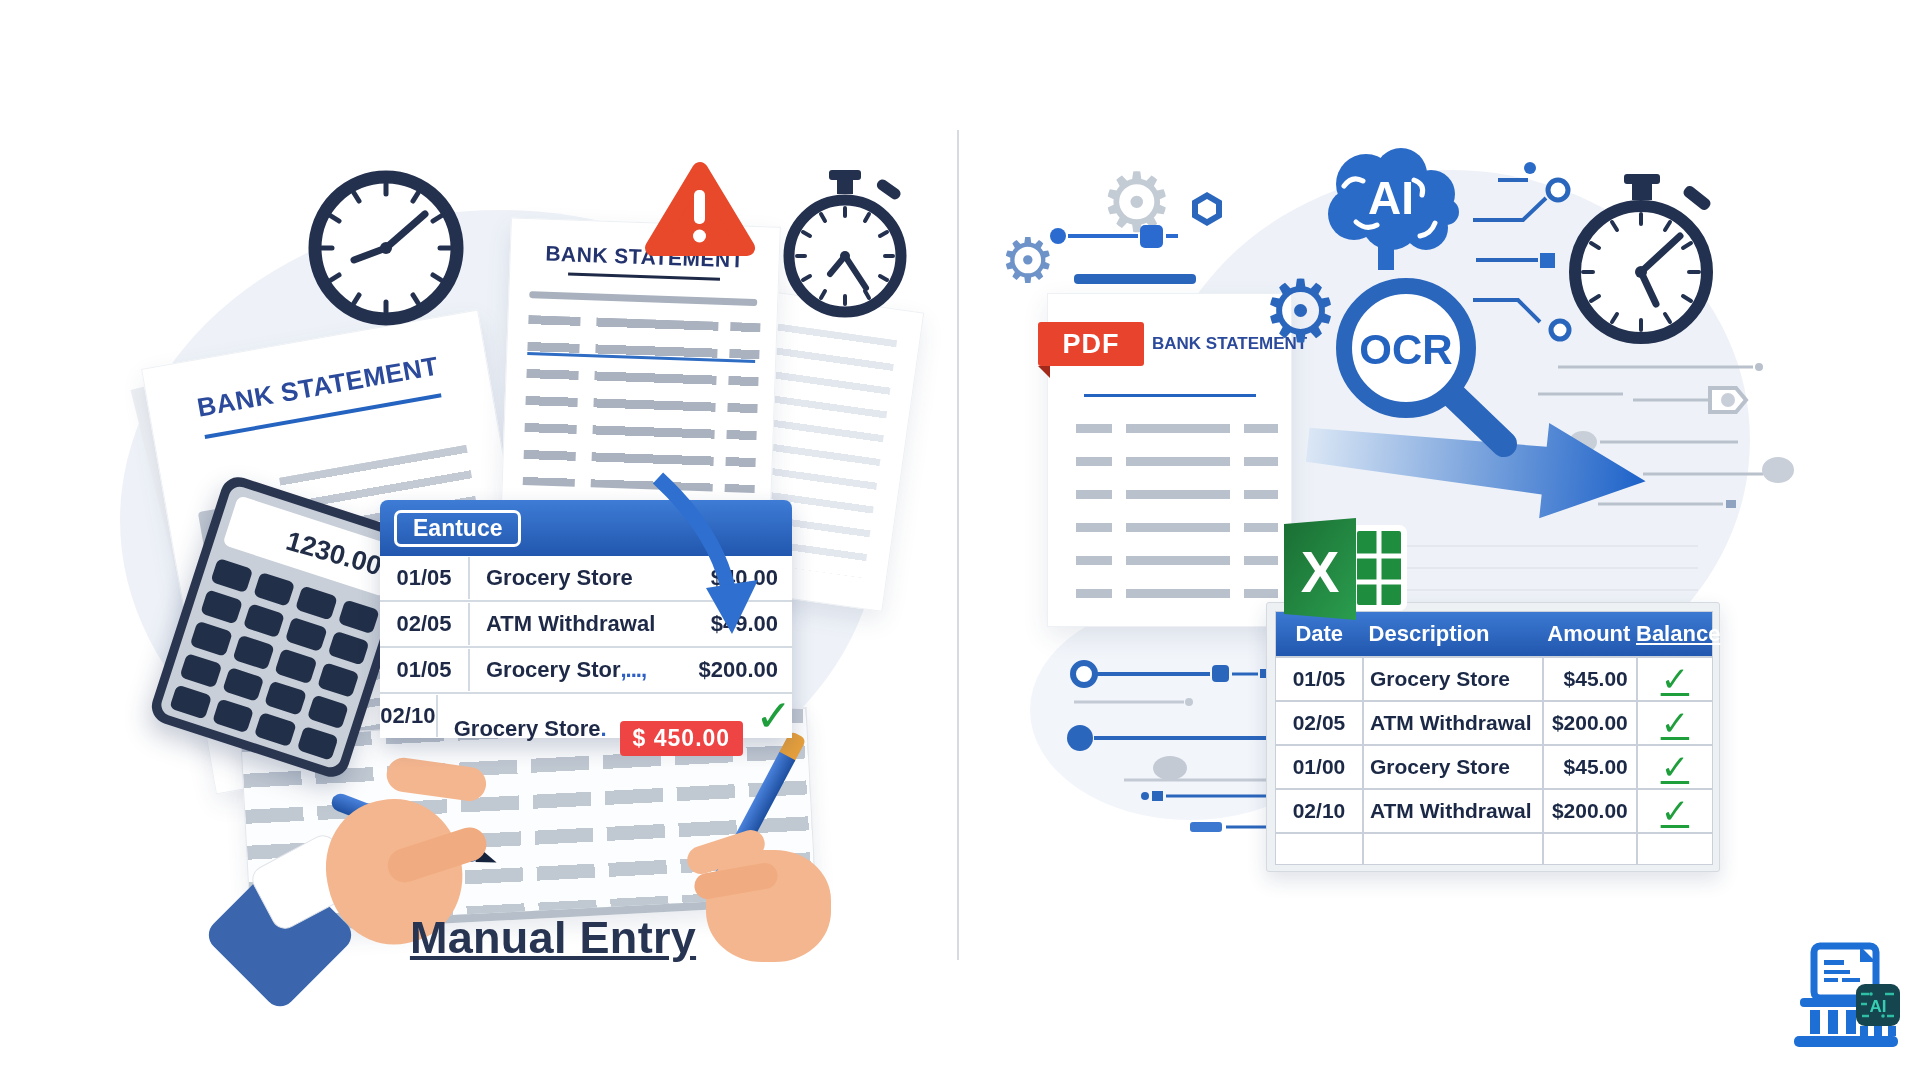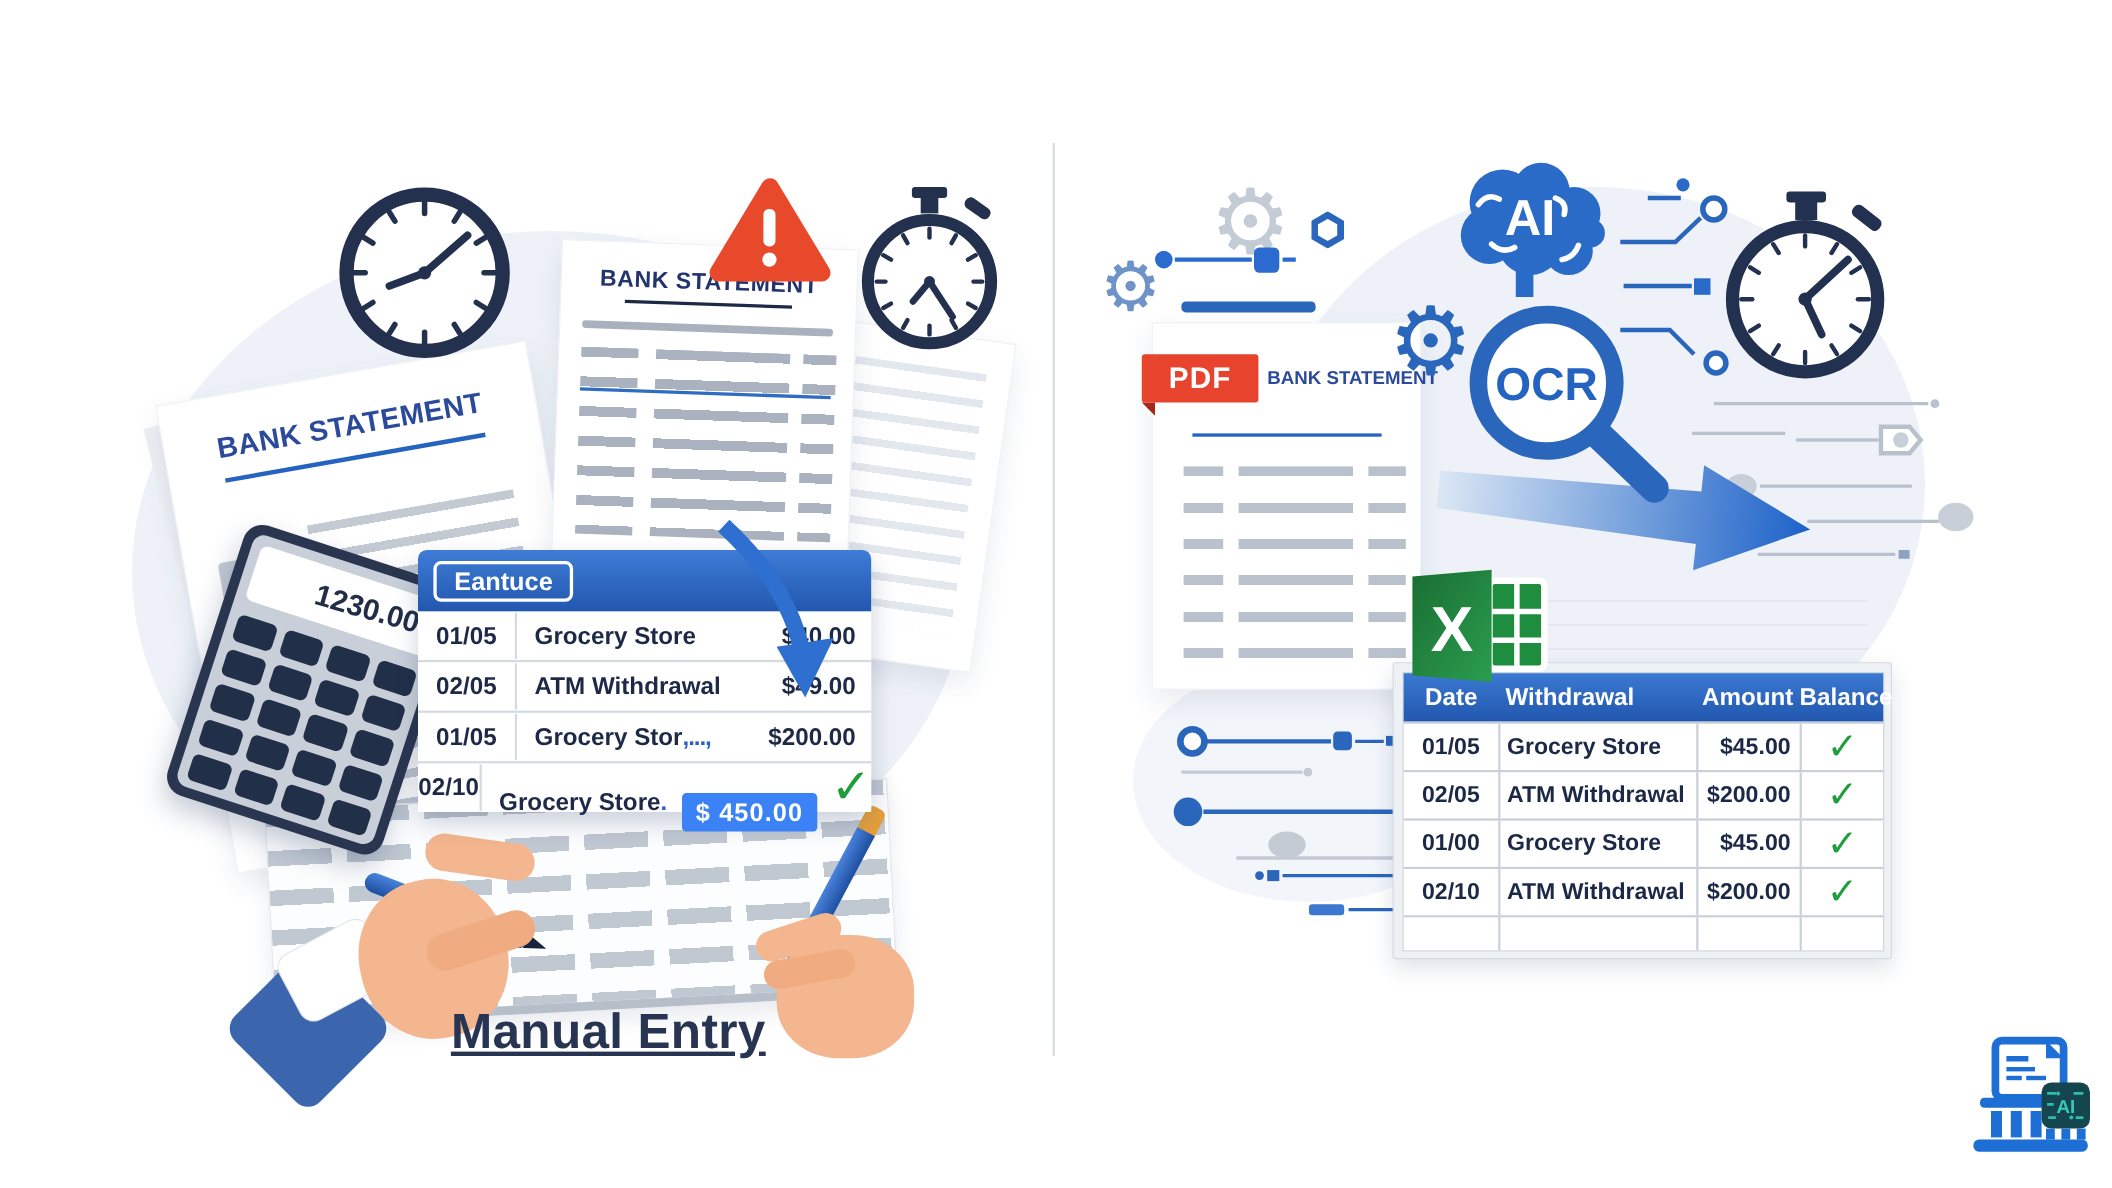--- a/index.html
+++ b/index.html
@@ -15,30 +15,30 @@
   
   .ltable{width:412px;background:#fff;border-radius:9px 9px 4px 4px;box-shadow:0 10px 22px rgba(30,50,90,.22);z-index:5;}
   .lt-head{height:56px;background:linear-gradient(180deg,#3e7cd6,#2257ae);border-radius:8px 8px 0 0;display:flex;align-items:center;}
   .lt-btn{margin-left:14px;border:3px solid #fff;border-radius:7px;padding:2px 16px;color:#fff;font-weight:bold;font-size:23px;}
   .lt-row{display:flex;align-items:center;height:44px;background:#fff;}
   .lt-row + .lt-row{border-top:2px solid #d4dae2;}
   .lt-date{width:88px;text-align:center;font-weight:bold;font-size:22px;color:#1d2946;border-right:2px solid #d4dae2;line-height:42px;}
   .lt-desc{flex:1;padding-left:16px;font-weight:bold;font-size:22px;color:#1d2946;white-space:nowrap;}
   .lt-amt{width:112px;text-align:right;padding-right:14px;font-weight:bold;font-size:22px;color:#1d2946;}
   .pen{font-style:normal;color:#2d5fc4;font-weight:bold;letter-spacing:-1px;}
-  .hl{background:#3b82f6;color:#fff;font-weight:bold;font-size:23px;padding:4px 13px;border-radius:4px;letter-spacing:1px;white-space:nowrap;margin-top:45px;}
+  .hl{background:#ef4444;color:#fff;font-weight:bold;font-size:23px;padding:4px 13px;border-radius:4px;letter-spacing:1px;white-space:nowrap;margin-top:45px;}
   
   .rwrap{background:#eef1f4;border:1px solid #d5dae0;border-radius:3px;box-shadow:0 8px 20px rgba(30,50,90,.14);z-index:3;}
   .rtable{position:absolute;left:8px;top:8px;width:436px;background:#fff;border:1px solid #c9d0d9;}
   .rt-head{display:flex;height:44px;background:linear-gradient(180deg,#3b79d2,#2257ae);color:#fff;font-weight:bold;font-size:22px;align-items:center;}
   .rt-row{display:flex;height:42px;align-items:center;border-top:2px solid #c9d0d9;font-weight:bold;font-size:21px;color:#1b2946;}
   .c-date{width:88px;text-align:center;}
   .c-desc{width:176px;padding-left:6px;white-space:nowrap;}
   .c-amt{width:96px;text-align:center;padding-right:8px;box-sizing:border-box;}
-  .c-bal{width:76px;text-align:center;}
+  .c-bal{width:76px;text-align:center;text-decoration:underline;}
   .rt-row .c-date,.rt-row .c-desc,.rt-row .c-amt{border-right:2px solid #c9d0d9;align-self:stretch;display:flex;align-items:center;}
   .rt-row .c-date{justify-content:center;}
   .rt-row .c-amt{justify-content:flex-end;}
   .rt-head .c-date,.rt-head .c-amt,.rt-head .c-bal{text-align:center;}
   .hex{clip-path:polygon(50% 0,100% 26%,100% 74%,50% 100%,0 74%,0 26%);}
   .gridsheet{background:
      repeating-linear-gradient(to right, rgba(252,253,254,0) 0 58px, #fcfdfe 58px 72px),
      repeating-linear-gradient(to bottom, #c0c8d2 0 14px, rgba(252,253,254,0) 14px 36px);
      background-color:#fcfdfe;}
 </style>
@@ -321,21 +321,21 @@
     </defs>
     <polygon points="0,32 238,26 238,2 340,50 238,98 238,74 0,66" fill="url(#ag)"></polygon>
   </svg>
 
   <div class="abs" style="left:1398px;top:545px;width:300px;height:62px;z-index:1;background:repeating-linear-gradient(to bottom,#e4e8ee 0 2px,transparent 2px 22px);"></div>
 
   <div class="abs rwrap" style="left:1266px;top:602px;width:452px;height:268px;">
     <div class="rtable">
       <div class="rt-head">
         <span class="c-date">Date</span>
-        <span class="c-desc">Withdrawal</span>
+        <span class="c-desc">Description</span>
         <span class="c-amt" style="text-align:center;padding-right:0;">Amount</span>
         <span class="c-bal">Balance</span>
       </div>
       <div class="rt-row">
         <span class="c-date">01/05</span>
         <span class="c-desc">Grocery Store</span>
         <span class="c-amt">$45.00</span>
         <span class="c-bal chk" style="font-size:34px;">✓</span>
       </div>
       <div class="rt-row">

